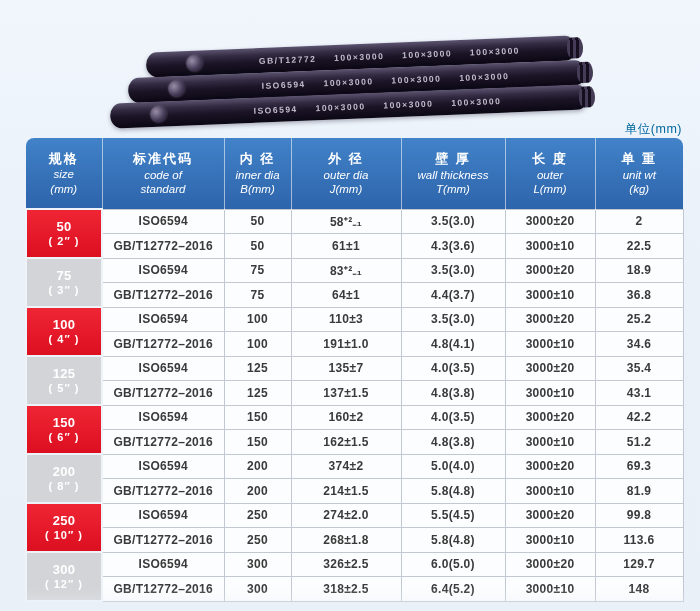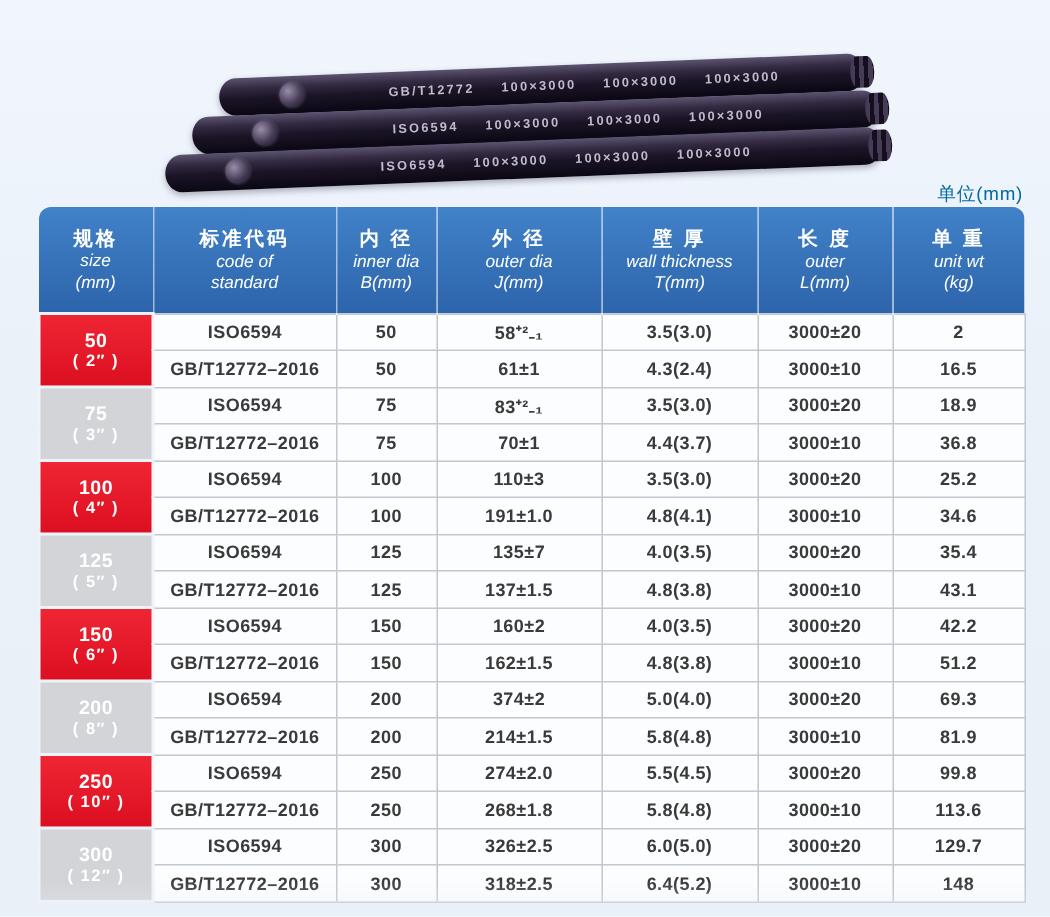--- a/index.html
+++ b/index.html
@@ -150,40 +150,40 @@
         <td>50</td>
         <td>58⁺²₋₁</td>
         <td>3.5(3.0)</td>
         <td>3000±20</td>
         <td>2</td>
       </tr>
       <tr>
         <td>GB/T12772–2016</td>
         <td>50</td>
         <td>61±1</td>
-        <td>4.3(2.4)</td>
-        <td>3000±10</td>
-        <td>16.5</td>
+        <td>4.3(3.6)</td>
+        <td>3000±10</td>
+        <td>22.5</td>
       </tr>
       <tr>
         <td rowspan="2" class="size-cell gray">
           <div class="size-num">75</div>
           <div class="size-inch">( 3″ )</div>
         </td>
         <td>ISO6594</td>
         <td>75</td>
         <td>83⁺²₋₁</td>
         <td>3.5(3.0)</td>
         <td>3000±20</td>
         <td>18.9</td>
       </tr>
       <tr>
         <td>GB/T12772–2016</td>
         <td>75</td>
-        <td>70±1</td>
+        <td>64±1</td>
         <td>4.4(3.7)</td>
         <td>3000±10</td>
         <td>36.8</td>
       </tr>
       <tr>
         <td rowspan="2" class="size-cell red">
           <div class="size-num">100</div>
           <div class="size-inch">( 4″ )</div>
         </td>
         <td>ISO6594</td>

